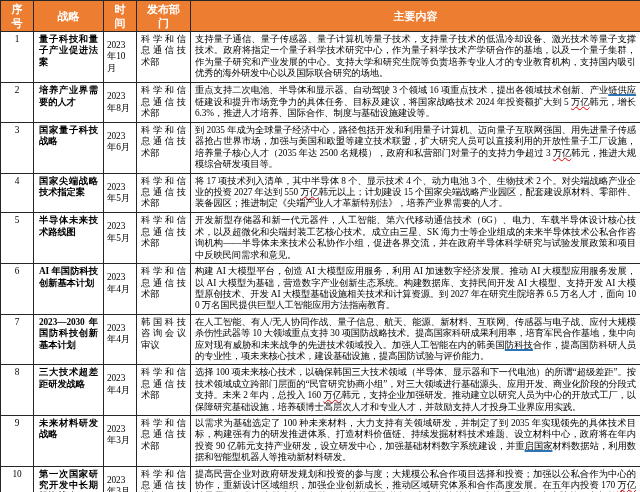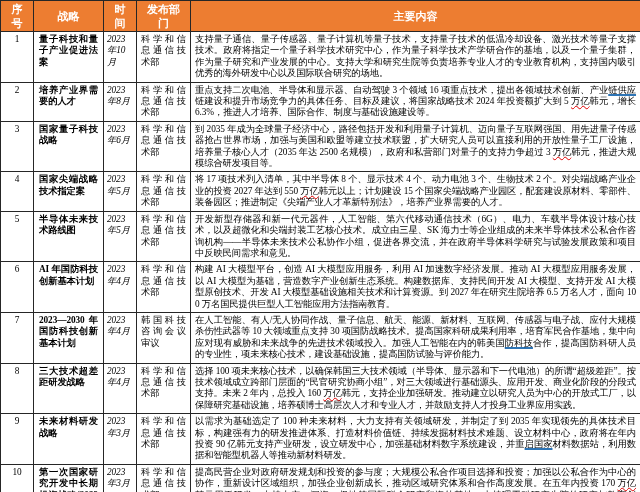--- a/index.html
+++ b/index.html
@@ -13,21 +13,21 @@
   table{border-collapse:collapse;width:640px;table-layout:fixed;}
   th,td{border:1.5px solid var(--border);vertical-align:top;box-sizing:border-box;}
   thead th{
     background:var(--accent);color:#ffffff;font-weight:bold;
     font-size:11px;line-height:14px;padding:1px 6px;text-align:center;
     vertical-align:middle;word-break:break-all;height:31px;
   }
   td{font-size:9.3px;line-height:11.4px;padding:2px 4px;letter-spacing:-0.1px;}
   td.c-no{text-align:center;}
   td.c-strategy{font-weight:bold;text-align:justify;word-break:break-all;padding:2px 5px;margin-left:16px;}
-  td.c-time{word-break:break-all;padding:2px 3px;font-style:italic;}
+  td.c-time{word-break:break-all;padding:8px 3px;}
   td.c-dept{text-align:justify;word-break:break-all;}
   td.c-content{text-align:justify;word-break:break-all;}
   .u-red{text-decoration:underline wavy var(--u-red) 1px;text-underline-offset:1px;}
   .u-blue{text-decoration:underline solid var(--u-blue) 1.5px;text-underline-offset:1px;}
 </style>
 </head>
 <body>
 
 <table>
   <colgroup>

